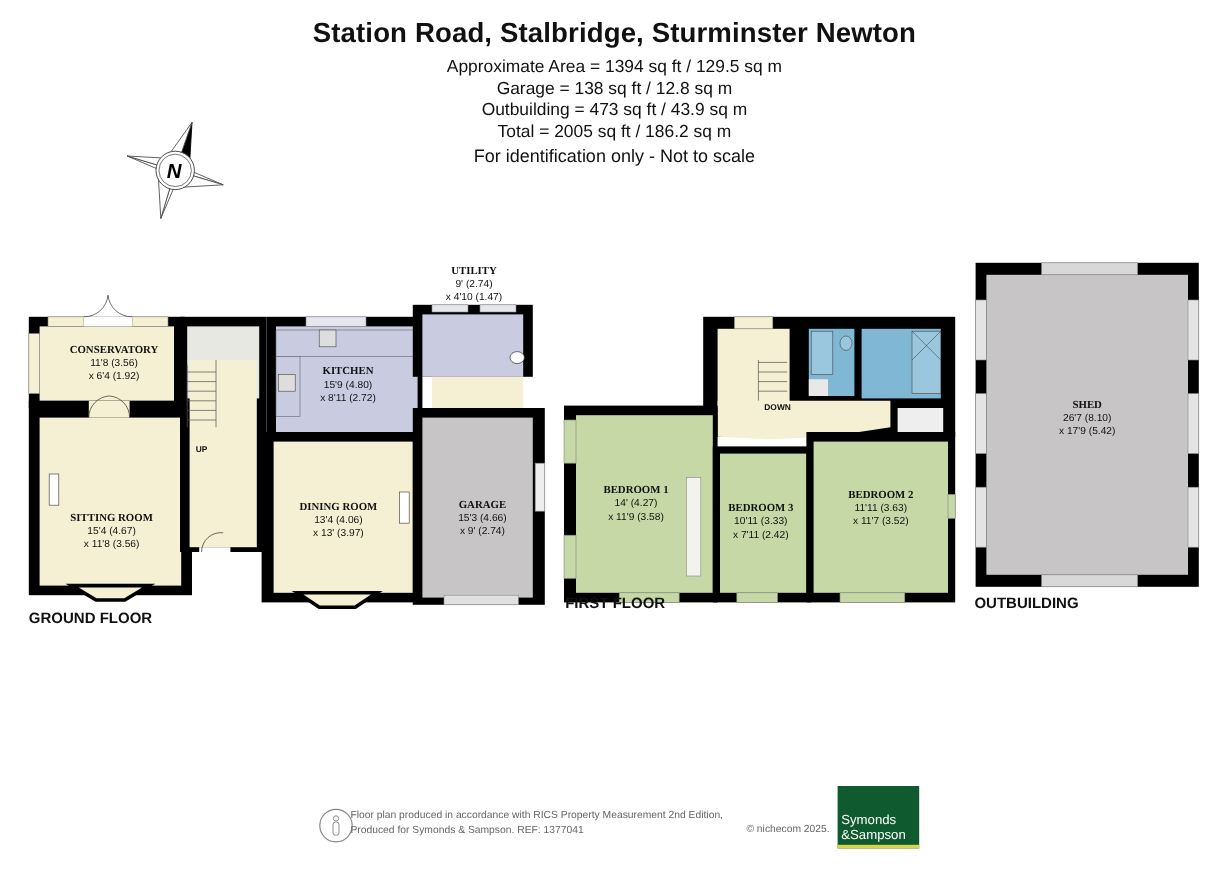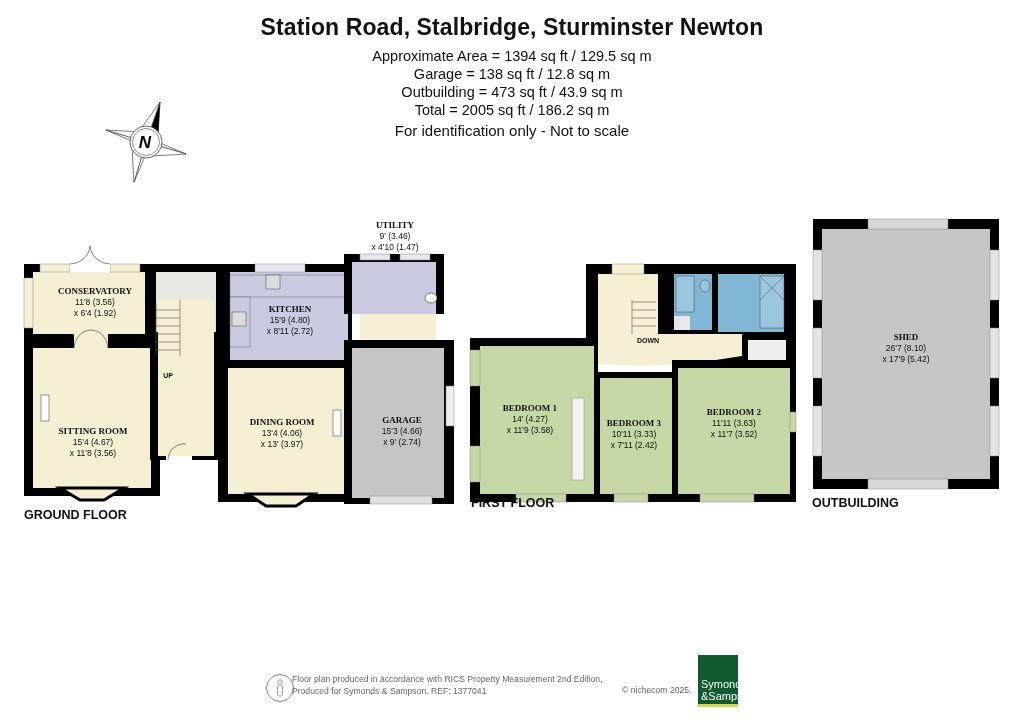--- a/index.html
+++ b/index.html
@@ -9,21 +9,21 @@
   .note{position:absolute;left:0;width:1024px;top:122px;text-align:center;font-size:15px;}
   .floor-label{position:absolute;font-weight:bold;font-size:12.5px;}
   .room-label{position:absolute;text-align:center;font-size:8.5px;line-height:11px;transform:translateX(-50%);white-space:nowrap;}
   .room-label .rn{font-weight:bold;font-size:9px;display:block;font-family:Liberation Serif, serif;}
   .room-label span{display:block;}
   .small-label{position:absolute;font-size:7px;font-weight:bold;transform:translateX(-50%);}
   svg{position:absolute;left:0;top:0;}
   .footer{position:absolute;left:292px;top:674px;font-size:8.6px;color:#666;line-height:11.5px;}
   .footer-icon{position:absolute;left:266px;top:674px;width:26px;height:26px;border:1px solid #888;border-radius:50%;}
   .copy{position:absolute;left:622px;top:685px;font-size:8.6px;color:#666;}
-  .brand{position:absolute;left:698px;top:655px;width:40px;height:52px;background:#0f5a2e;color:#fff;font-size:11px;line-height:12px;box-sizing:border-box;padding:23px 0 0 3px;border-bottom:3px solid #d7d64a;}
+  .brand{position:absolute;left:698px;top:655px;width:68px;height:52px;background:#0f5a2e;color:#fff;font-size:11px;line-height:12px;box-sizing:border-box;padding:23px 0 0 3px;border-bottom:3px solid #d7d64a;}
   .brand span{display:block;}
 </style>
 </head>
 <body>
 
 <div class="title">Station Road, Stalbridge, Sturminster Newton</div>
 <div class="area-line" style="top:48px">Approximate Area = 1394 sq ft / 129.5 sq m</div>
 <div class="area-line" style="top:66px">Garage = 138 sq ft / 12.8 sq m</div>
 <div class="area-line" style="top:84px">Outbuilding = 473 sq ft / 43.9 sq m</div>
 <div class="area-line" style="top:102px">Total = 2005 sq ft / 186.2 sq m</div>
@@ -171,21 +171,21 @@
   <span>15'4 (4.67)</span>
   <span>x 11'8 (3.56)</span>
 </div>
 <div class="room-label" style="left:290px;top:304px">
   <span class="rn">KITCHEN</span>
   <span>15'9 (4.80)</span>
   <span>x 8'11 (2.72)</span>
 </div>
 <div class="room-label" style="left:395px;top:220px">
   <span class="rn">UTILITY</span>
-  <span>9' (3.46)</span>
+  <span>9' (2.74)</span>
   <span>x 4'10 (1.47)</span>
 </div>
 <div class="room-label" style="left:282px;top:417px">
   <span class="rn">DINING ROOM</span>
   <span>13'4 (4.06)</span>
   <span>x 13' (3.97)</span>
 </div>
 <div class="room-label" style="left:402px;top:415px">
   <span class="rn">GARAGE</span>
   <span>15'3 (4.66)</span>

